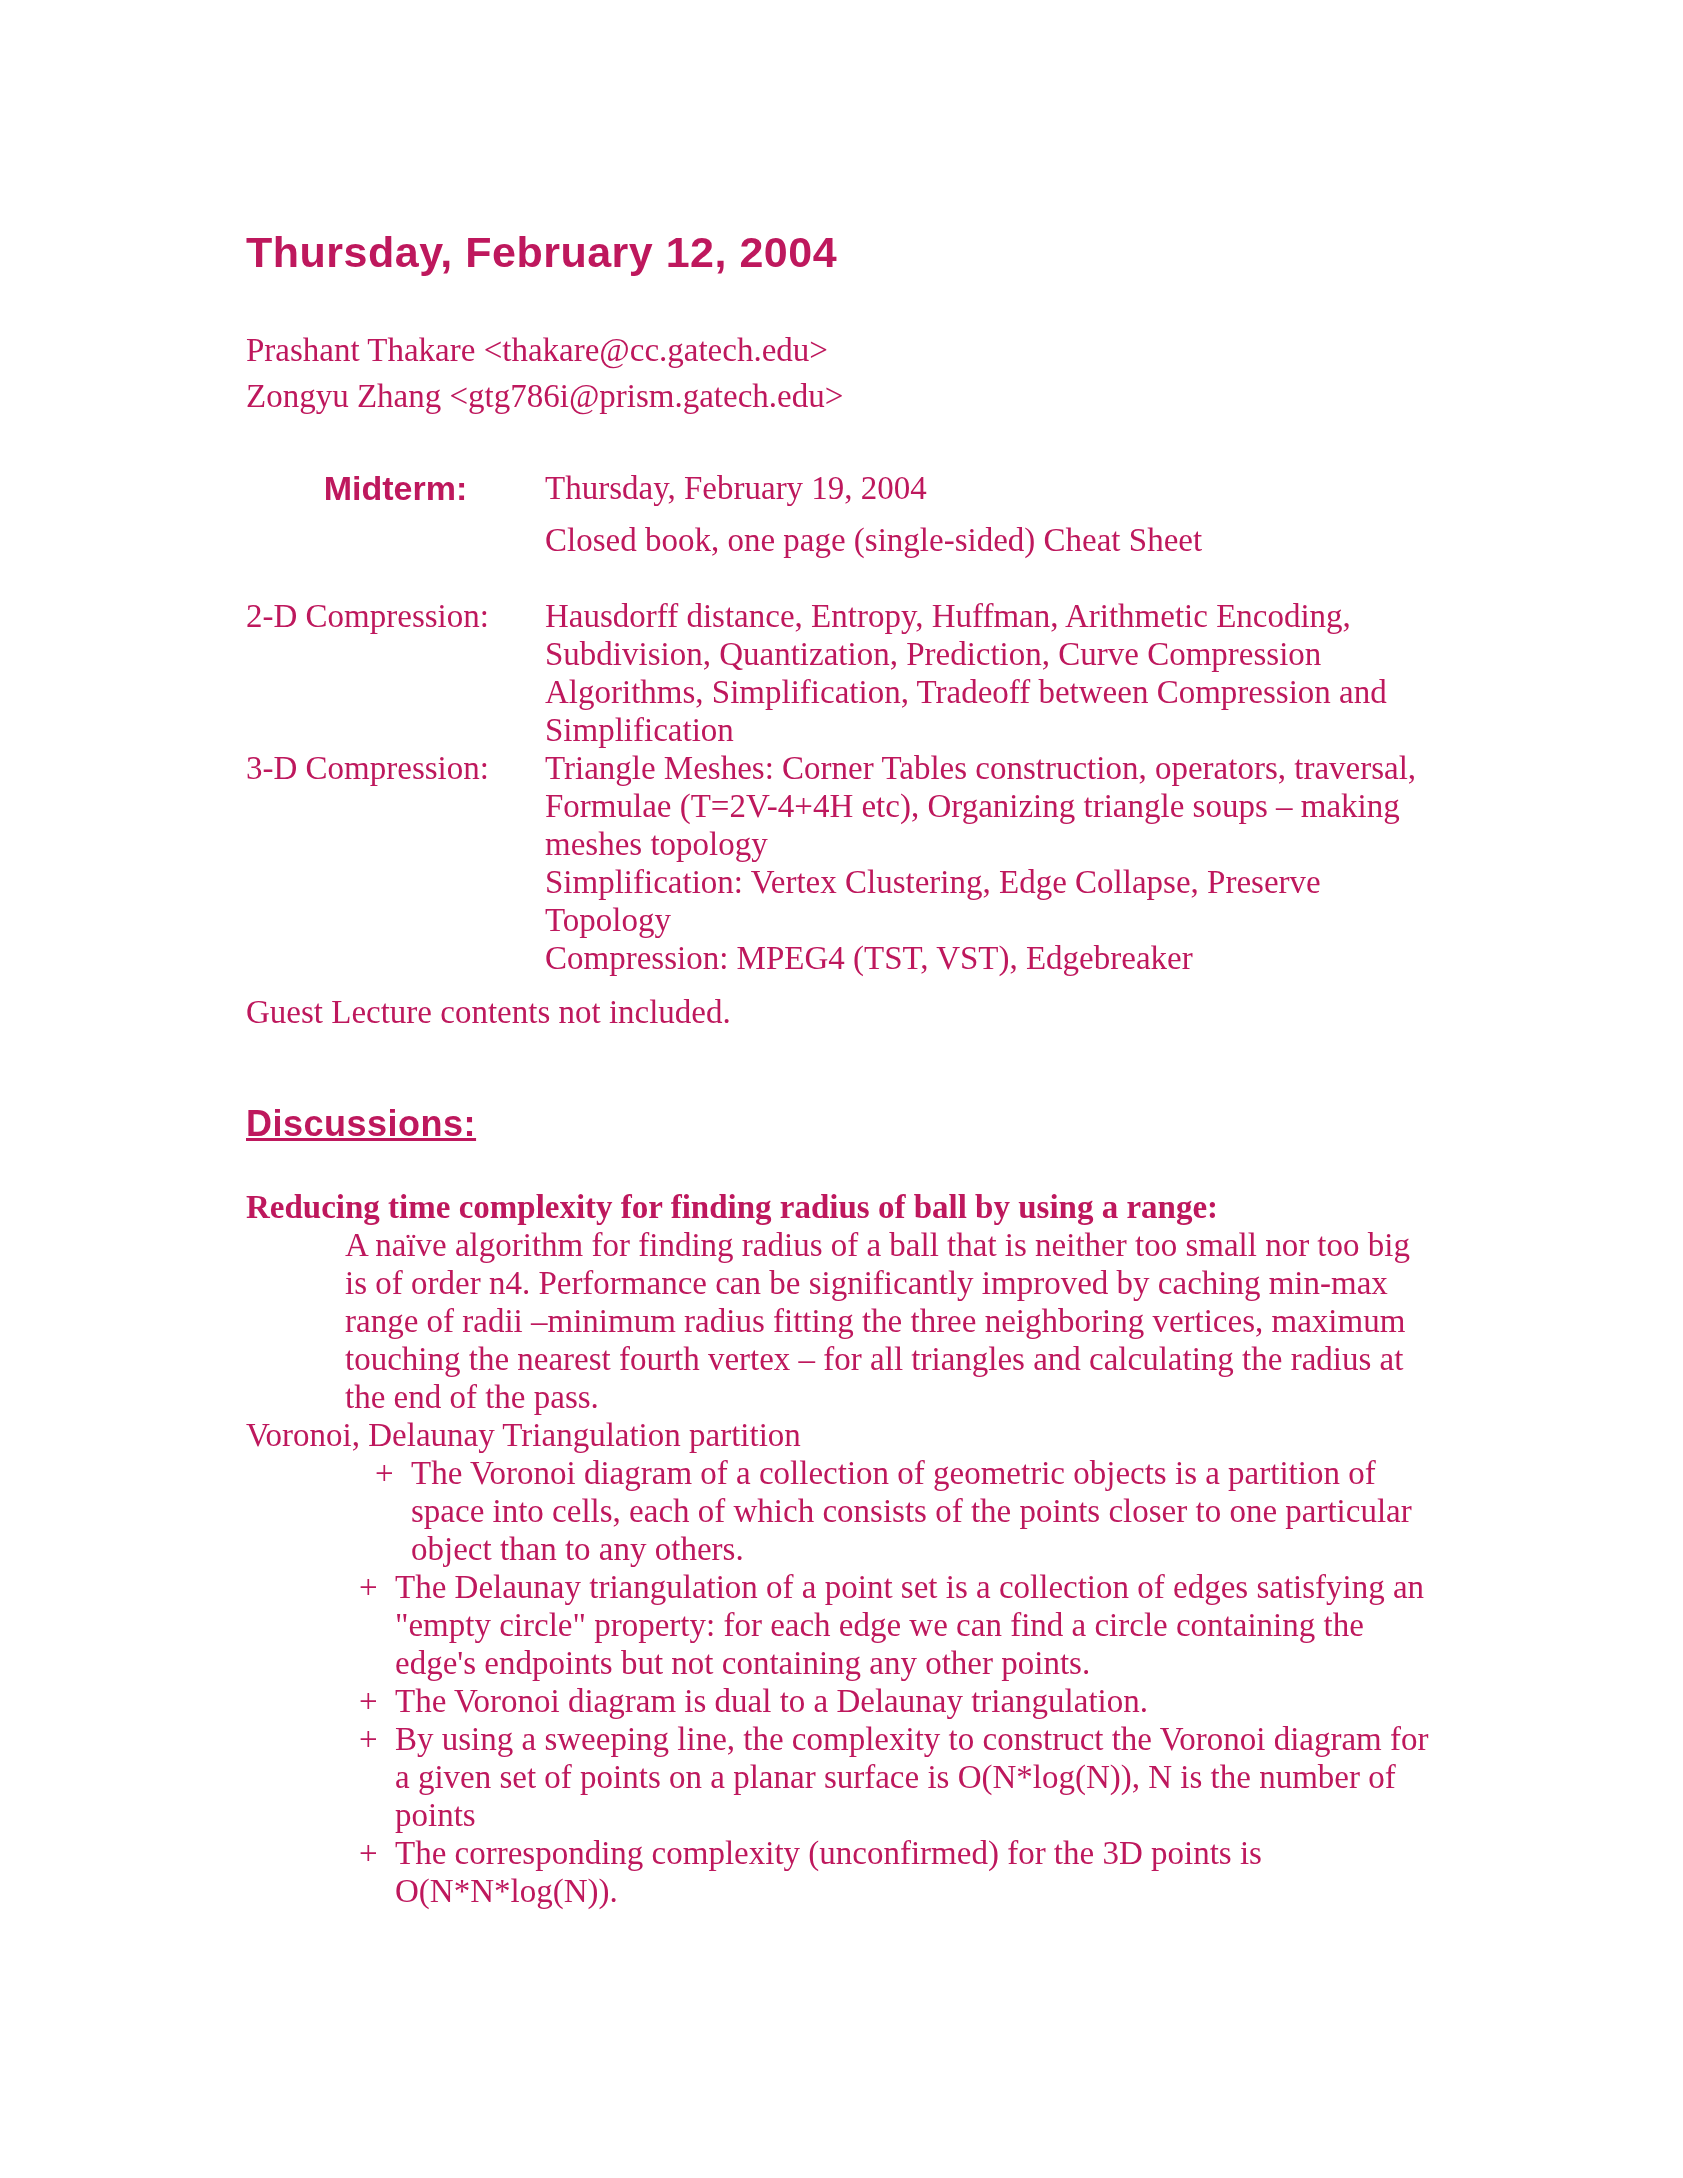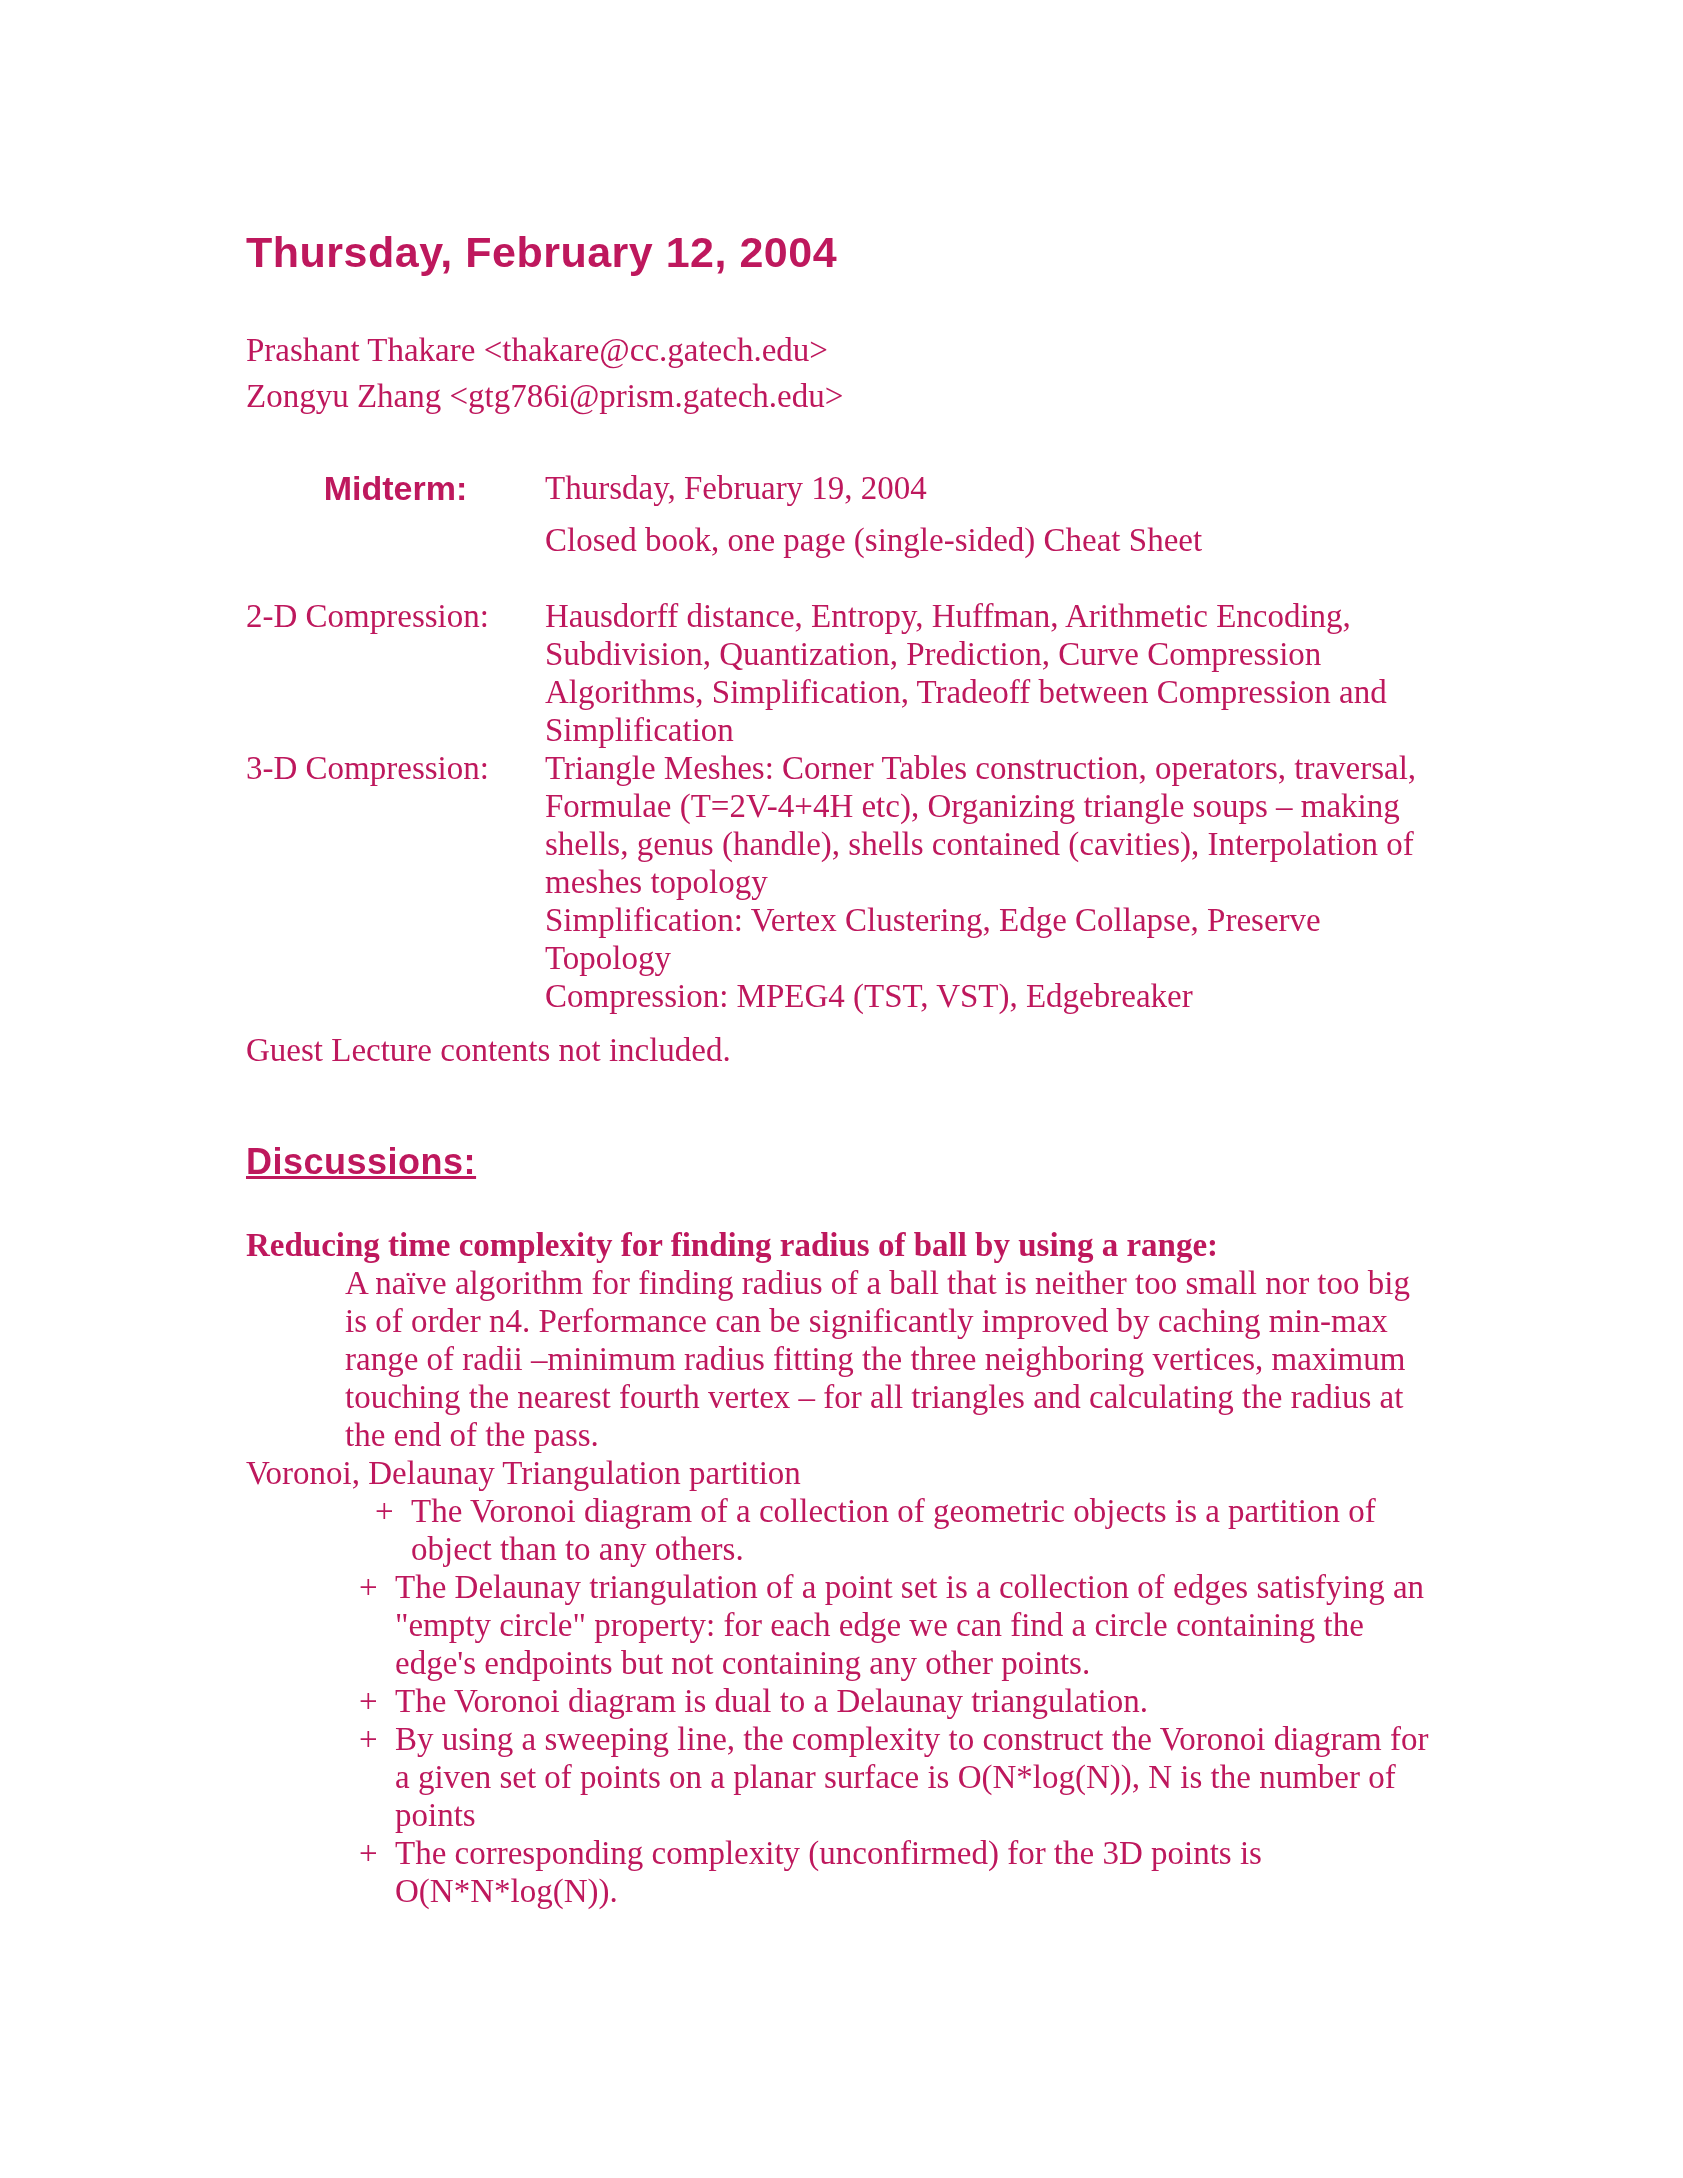--- a/index.html
+++ b/index.html
@@ -116,21 +116,20 @@
         <div>Algorithms, Simplification, Tradeoff between Compression and</div>
         <div>Simplification</div>
       </div>
   </div>
 
   <div class="sched-row">
     <div class="sched-label">3-D Compression:</div>
     <div class="sched-value">
         <div>Triangle Meshes: Corner Tables construction, operators, traversal,</div>
         <div>Formulae (T=2V-4+4H etc), Organizing triangle soups – making</div>
-        <div>shells, genus (handle), shells contained (cavities), Interpolation of</div>
         <div>meshes topology</div>
         <div>Simplification: Vertex Clustering, Edge Collapse, Preserve</div>
         <div>Topology</div>
         <div>Compression: MPEG4 (TST, VST), Edgebreaker</div>
       </div>
   </div>
 
   <div class="guest-note">Guest Lecture contents not included.</div>
 
   <h2 class="discussions-heading">Discussions:</h2>
@@ -143,20 +142,21 @@
       <div>touching the nearest fourth vertex – for all triangles and calculating the radius at</div>
       <div>the end of the pass.</div>
     </div>
 
   <div class="voronoi-heading">Voronoi, Delaunay Triangulation partition</div>
 
   <div class="bullet indent-a">
     <span class="plus">+</span>
     <div class="blines">
         <div>The Voronoi diagram of a collection of geometric objects is a partition of</div>
+        <div>space into cells, each of which consists of the points closer to one particular</div>
         <div>object than to any others.</div>
       </div>
   </div>
 
   <div class="bullet indent-b">
     <span class="plus">+</span>
     <div class="blines">
         <div>The Delaunay triangulation of a point set is a collection of edges satisfying an</div>
         <div>"empty circle" property: for each edge we can find a circle containing the</div>
         <div>edge's endpoints but not containing any other points.</div>

